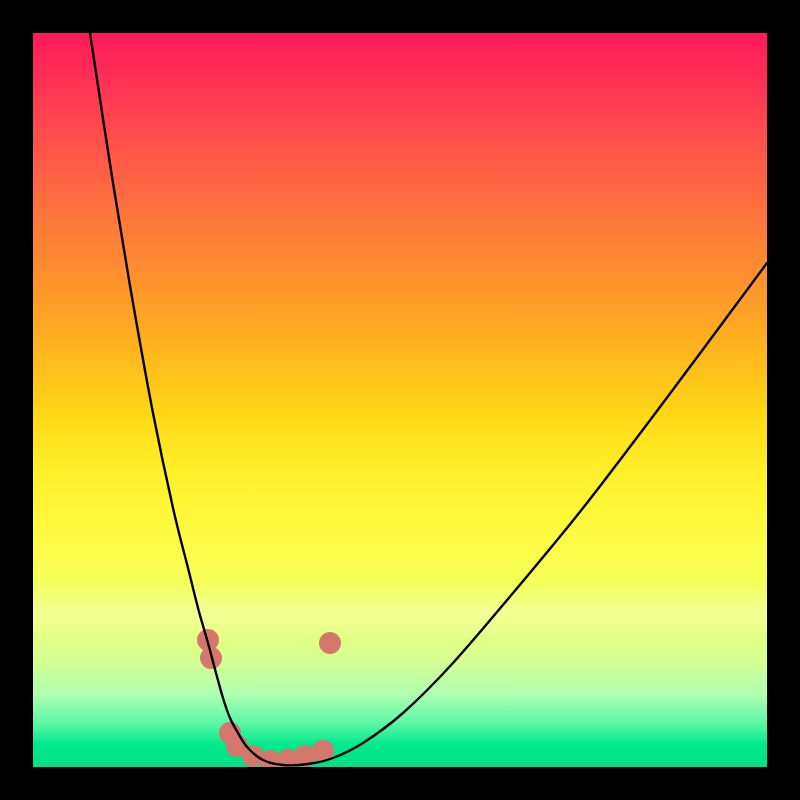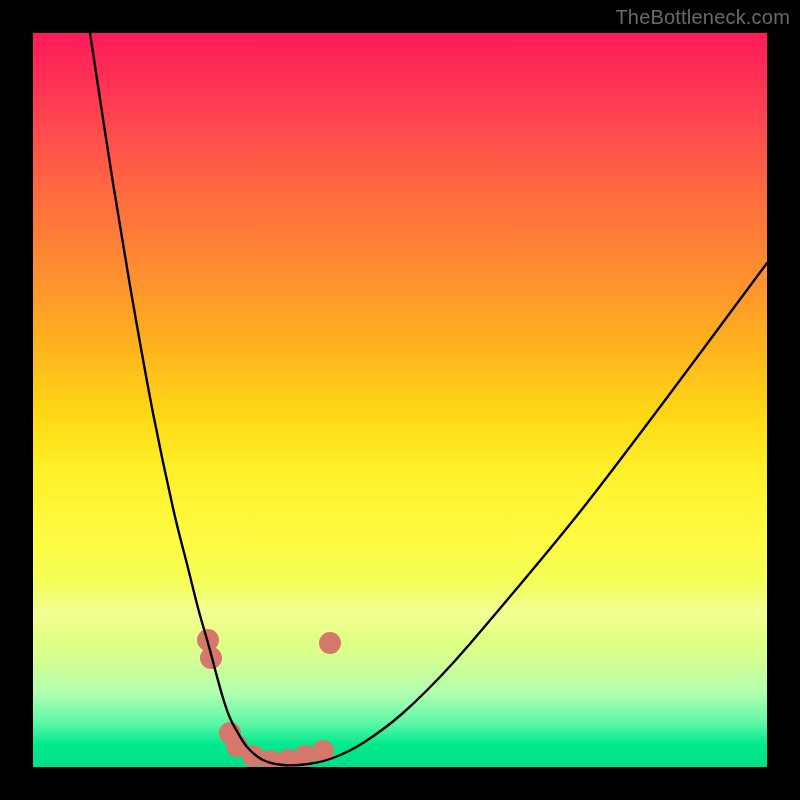--- a/index.html
+++ b/index.html
@@ -93,14 +93,13 @@
           <circle cx="237" cy="728" r="11" fill="#d6776c"></circle>
           <circle cx="255" cy="727" r="11" fill="#d6776c"></circle>
           <circle cx="272" cy="723" r="11" fill="#d6776c"></circle>
           <circle cx="290" cy="718" r="11" fill="#d6776c"></circle>
           <circle cx="297" cy="610" r="11" fill="#d6776c"></circle>
         </g>
       <path id="curve-path" fill="none" stroke="#000" stroke-width="2.4" stroke-linecap="round" stroke-linejoin="round" d="M57,0 C60.8,25.0 72.8,105.0 80,150 C87.2,195.0 93.3,231.7 100,270 C106.7,308.3 113.3,345.8 120,380 C126.7,414.2 134.2,449.2 140,475 C145.8,500.8 150.8,518.3 155,535 C159.2,551.7 161.7,562.5 165,575 C168.3,587.5 172.0,599.2 175,610 C178.0,620.8 180.5,630.8 183,640 C185.5,649.2 187.7,657.5 190,665 C192.3,672.5 194.5,679.2 197,685 C199.5,690.8 202.0,695.0 205,700 C208.0,705.0 210.8,710.5 215,715 C219.2,719.5 224.2,724.2 230,727 C235.8,729.8 242.5,731.3 250,732 C257.5,732.7 266.7,732.2 275,731 C283.3,729.8 290.8,728.5 300,725 C309.2,721.5 318.3,717.5 330,710 C341.7,702.5 355.0,693.3 370,680 C385.0,666.7 401.7,650.0 420,630 C438.3,610.0 458.3,585.8 480,560 C501.7,534.2 525.0,506.7 550,475 C575.0,443.3 599.3,410.8 630,370 C660.7,329.2 716.7,253.3 734,230"></path>
     </svg>
   </div>
 
-  <div class="watermark">TheBottleneck.com</div>
 </div>
 
 </body></html>

